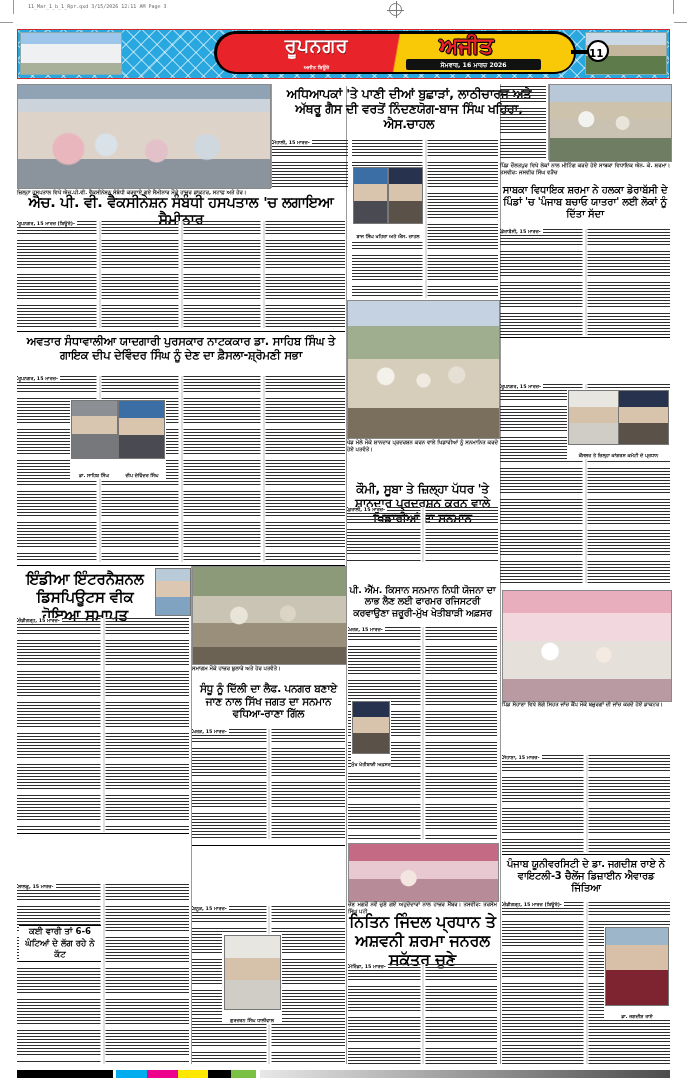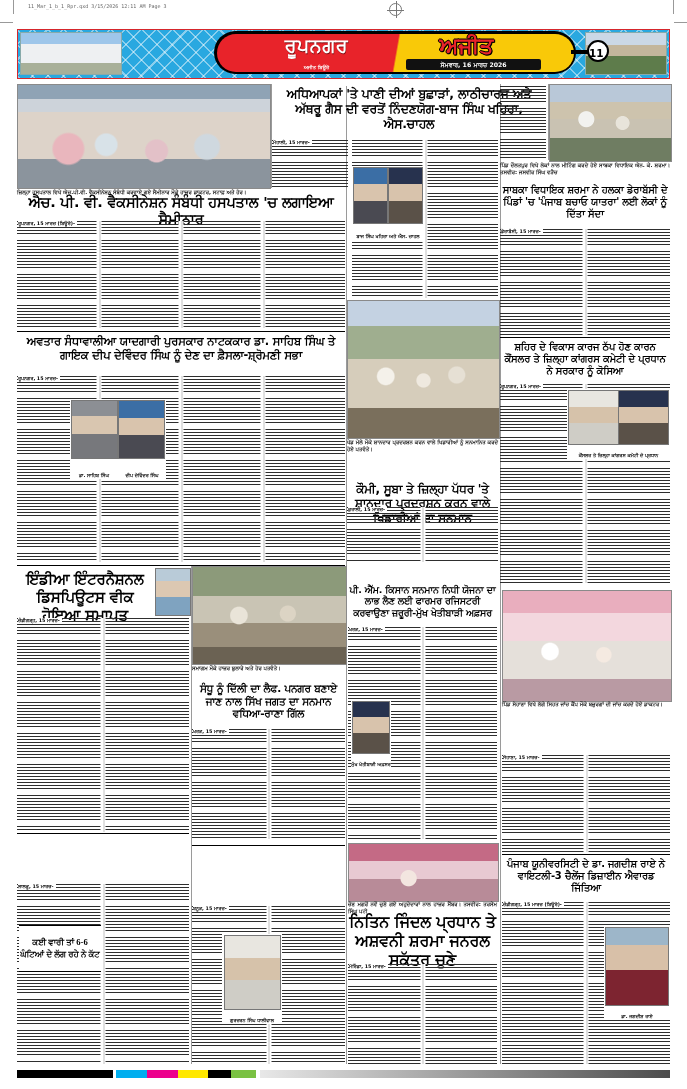--- a/index.html
+++ b/index.html
@@ -36,21 +36,21 @@
        background-image:repeating-linear-gradient(180deg,#2e2e2e 0 0.9px,transparent 0.9px 3.1px);}
   .gut{position:absolute;top:0;bottom:0;width:5px;background:#fff;transform:translateX(-50%);}
   .gut::after{content:"";position:absolute;left:50%;top:0;bottom:0;width:0.6px;background:#c2c2c2;}
   .dl{position:absolute;top:-0.5px;left:1px;z-index:2;background:#fff;font-size:4.8px;font-weight:bold;
       line-height:1.2;padding-right:2px;}
   .ph{position:absolute;border:0.6px solid #8a8a8a;background-color:#b9b9b9;}
   .pair{position:absolute;background:#fff;z-index:3;}
   .prt{position:absolute;top:1px;border:0.5px solid #777;}
   .pcap{position:absolute;bottom:0;font-size:4.8px;font-weight:bold;text-align:center;line-height:1.15;}
   .quote{position:absolute;z-index:3;background:#fff;font-size:8.6px;font-weight:bold;text-align:center;
-         line-height:1.35;border-top:1.4px solid #000;border-bottom:1.4px solid #000;padding:11px 1px;font-family:Liberation Serif, serif;}
+         line-height:1.35;border-top:1.4px solid #000;border-bottom:1.4px solid #000;padding:0 1px;}
   .hsep{position:absolute;height:0.8px;background:#000;}
   .vsep{position:absolute;width:0.6px;background:#9a9a9a;}
   
   .pA{background:
     radial-gradient(circle at 20% 62%,#e9b6bd 0 7%,transparent 8%),
     radial-gradient(circle at 35% 58%,#d8e2e8 0 6%,transparent 7%),
     radial-gradient(circle at 55% 64%,#e3c1c8 0 7%,transparent 8%),
     radial-gradient(circle at 75% 60%,#cfd8df 0 6%,transparent 7%),
     linear-gradient(180deg,#8fa3b5 0 14%,#cdd3da 14% 26%,#ddd3c9 26% 72%,#8b949d 72% 100%);}
   .pB{background:
@@ -148,21 +148,20 @@
   <div class="ph pB" style="left:549px;top:84px;width:121px;height:76px"></div>
   <div class="abs cap" style="left:500px;top:162px;width:170px;height:20px">ਪਿੰਡ ਦੌਲਤਪੁਰ ਵਿਖੇ ਲੋਕਾਂ ਨਾਲ ਮੀਟਿੰਗ ਕਰਦੇ ਹੋਏ ਸਾਬਕਾ ਵਿਧਾਇਕ ਐਨ. ਕੇ. ਸ਼ਰਮਾ। ਤਸਵੀਰ: ਜਸਵੀਰ ਸਿੰਘ ਵੜੈਚ</div>
   <div class="abs hl" style="left:500px;top:184px;width:170px;font-size:10px">ਸਾਬਕਾ ਵਿਧਾਇਕ ਸ਼ਰਮਾ ਨੇ ਹਲਕਾ ਡੇਰਾਬੱਸੀ ਦੇ ਪਿੰਡਾਂ 'ਚ 'ਪੰਜਾਬ ਬਚਾਓ ਯਾਤਰਾ' ਲਈ ਲੋਕਾਂ ਨੂੰ ਦਿੱਤਾ ਸੱਦਾ</div>
   <div class="body" style="left:500px;top:229px;width:170px;height:106px">
     <span class="dl">ਡੇਰਾਬੱਸੀ, 15 ਮਾਰਚ-</span>
     <div class="sim"></div>
     <i class="gut" style="left:50%"></i>
   </div>
 
   <i class="hsep" style="left:500px;top:337px;width:170px"></i>
-  <div class="abs hl" style="left:500px;top:341px;width:170px;font-size:10px">ਸ਼ਹਿਰ ਦੇ ਵਿਕਾਸ ਕਾਰਜ ਠੱਪ ਹੋਣ ਕਾਰਨ ਕੌਂਸਲਰ ਤੇ ਜ਼ਿਲ੍ਹਾ ਕਾਂਗਰਸ ਕਮੇਟੀ ਦੇ ਪ੍ਰਧਾਨ ਨੇ ਸਰਕਾਰ ਨੂੰ ਕੋਸਿਆ</div>
   <div class="body" style="left:500px;top:384px;width:170px;height:199px">
     <span class="dl">ਰੂਪਨਗਰ, 15 ਮਾਰਚ-</span>
     <div class="sim"></div>
     <i class="gut" style="left:50%"></i>
   </div>
   <div class="pair" style="left:567px;top:389px;width:103px;height:70px">
     <div class="prt t-white" style="left:1px;width:49px;height:53px"></div>
     <div class="prt t-navy" style="right:1px;width:49px;height:53px"></div>
     <div class="pcap" style="left:0;right:0">ਕੌਂਸਲਰ ਤੇ ਜ਼ਿਲ੍ਹਾ ਕਾਂਗਰਸ ਕਮੇਟੀ ਦੇ ਪ੍ਰਧਾਨ</div>
   </div>

